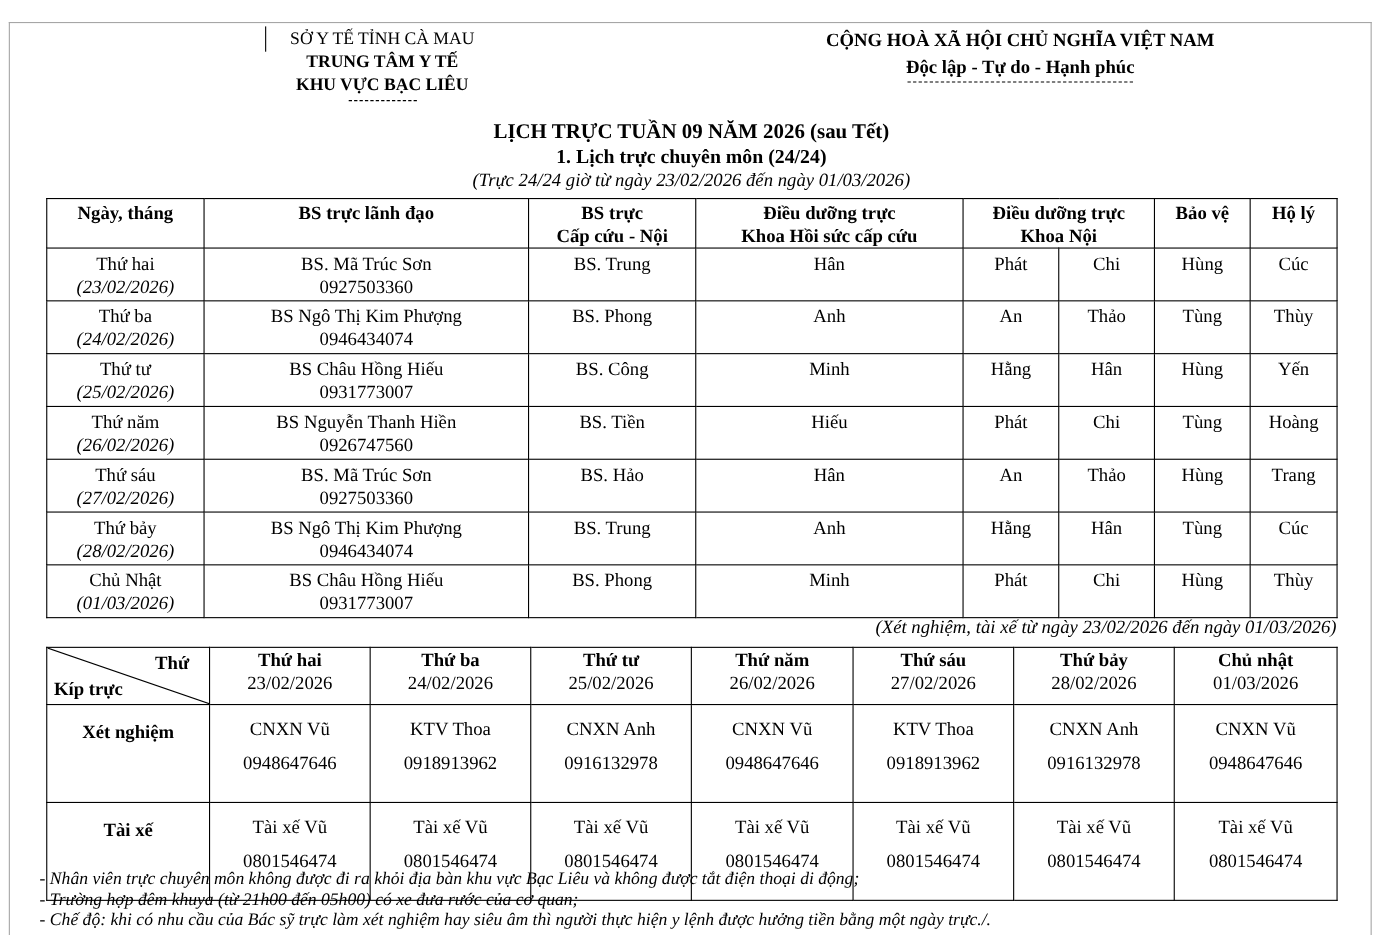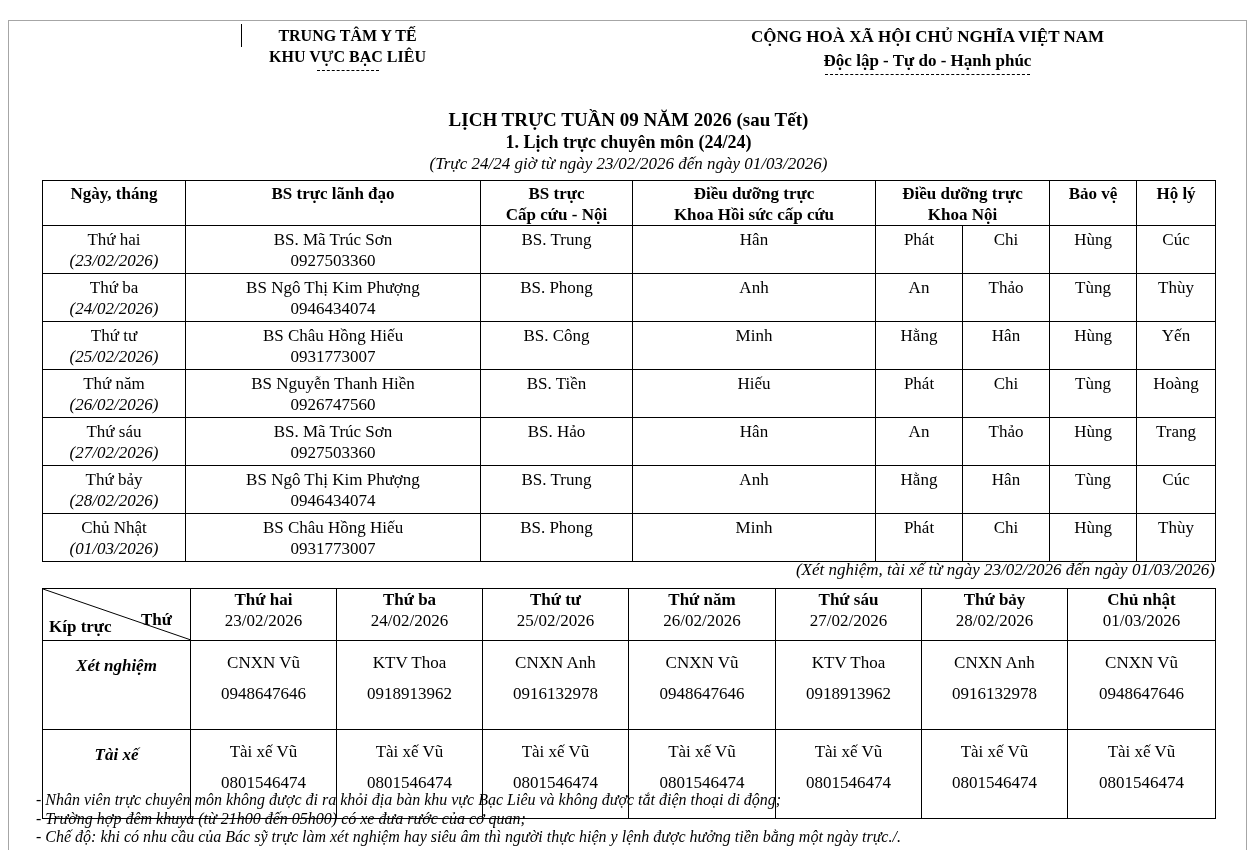--- a/index.html
+++ b/index.html
@@ -28,37 +28,38 @@
   td,th{border:1px solid #000;padding:0;vertical-align:top;text-align:center;font-size:17px;line-height:21px;overflow:hidden;}
   .t1{position:absolute;left:42px;top:180px;width:1173px;}
   .t1 th{font-weight:bold;height:41px;padding-top:2px;vertical-align:top;}
   .t1 td{height:44px;padding-top:3px;}
   .t1 .date{font-style:italic;}
   .t2{position:absolute;left:42px;top:588px;width:1173px;}
   .t2 th{font-weight:bold;height:51px;}
   .t2 td{height:74px;}
   .t2 .hdr-date{font-weight:normal;}
   .t2 .cellflex{display:flex;flex-direction:column;justify-content:space-evenly;height:74px;}
-  .t2 .rowlabel{font-weight:bold;vertical-align:top;padding-top:14px;font-style:italic;}
+  .t2 .rowlabel{font-weight:bold;vertical-align:top;padding-top:14px;}
   .corner{position:relative;}
   .corner svg{position:absolute;left:0;top:0;}
-  .corner .c-top{position:absolute;right:18px;top:20px;font-weight:bold;}
+  .corner .c-top{position:absolute;right:18px;top:3px;font-weight:bold;}
   .corner .c-bottom{position:absolute;left:6px;bottom:3px;font-weight:bold;}
 
   
   .notes{position:absolute;left:36px;top:791px;width:1200px;font-size:16px;font-style:italic;line-height:18.5px;}
 </style>
 </head>
 <body>
 
 <div class="page">
   <div class="page-frame"></div>
   <div class="text-cursor"></div>
 
   <div class="org-block">
+    <div>SỞ Y TẾ TỈNH CÀ MAU</div>
     <div class="b">TRUNG TÂM Y TẾ</div>
     <div class="b">KHU VỰC BẠC LIÊU</div>
     <div class="org-underline"></div>
   </div>
 
   <div class="nat-block">
     <div>CỘNG HOÀ XÃ HỘI CHỦ NGHĨA VIỆT NAM</div>
     <div>Độc lập - Tự do - Hạnh phúc</div>
     <div class="nat-underline"></div>
   </div>

